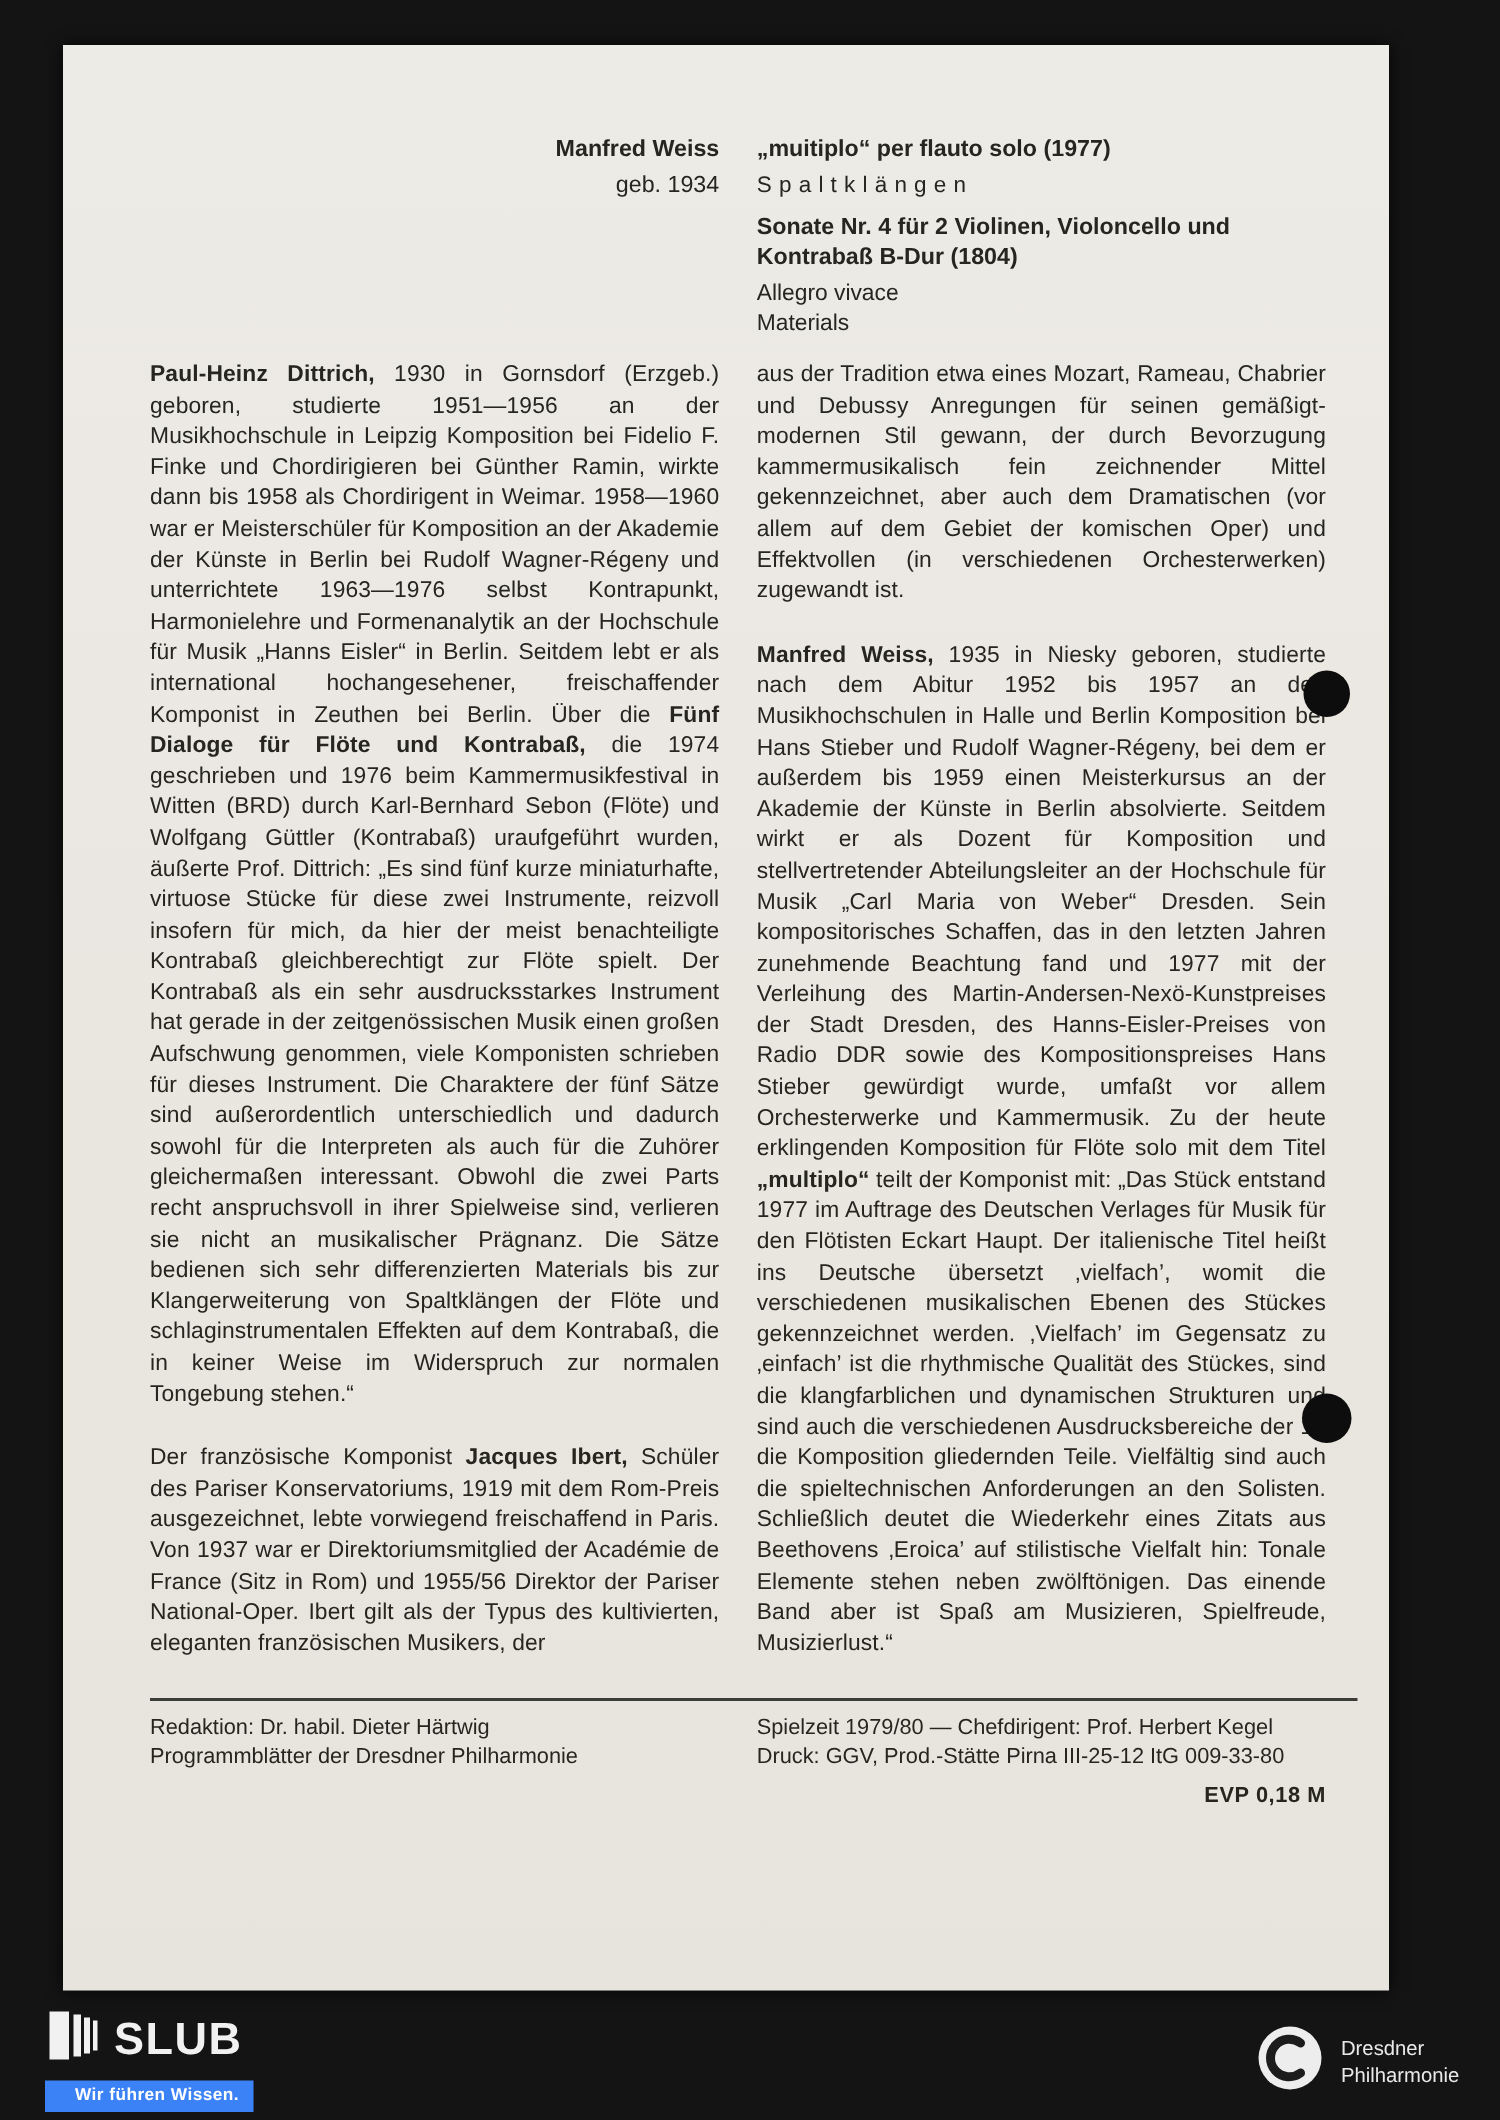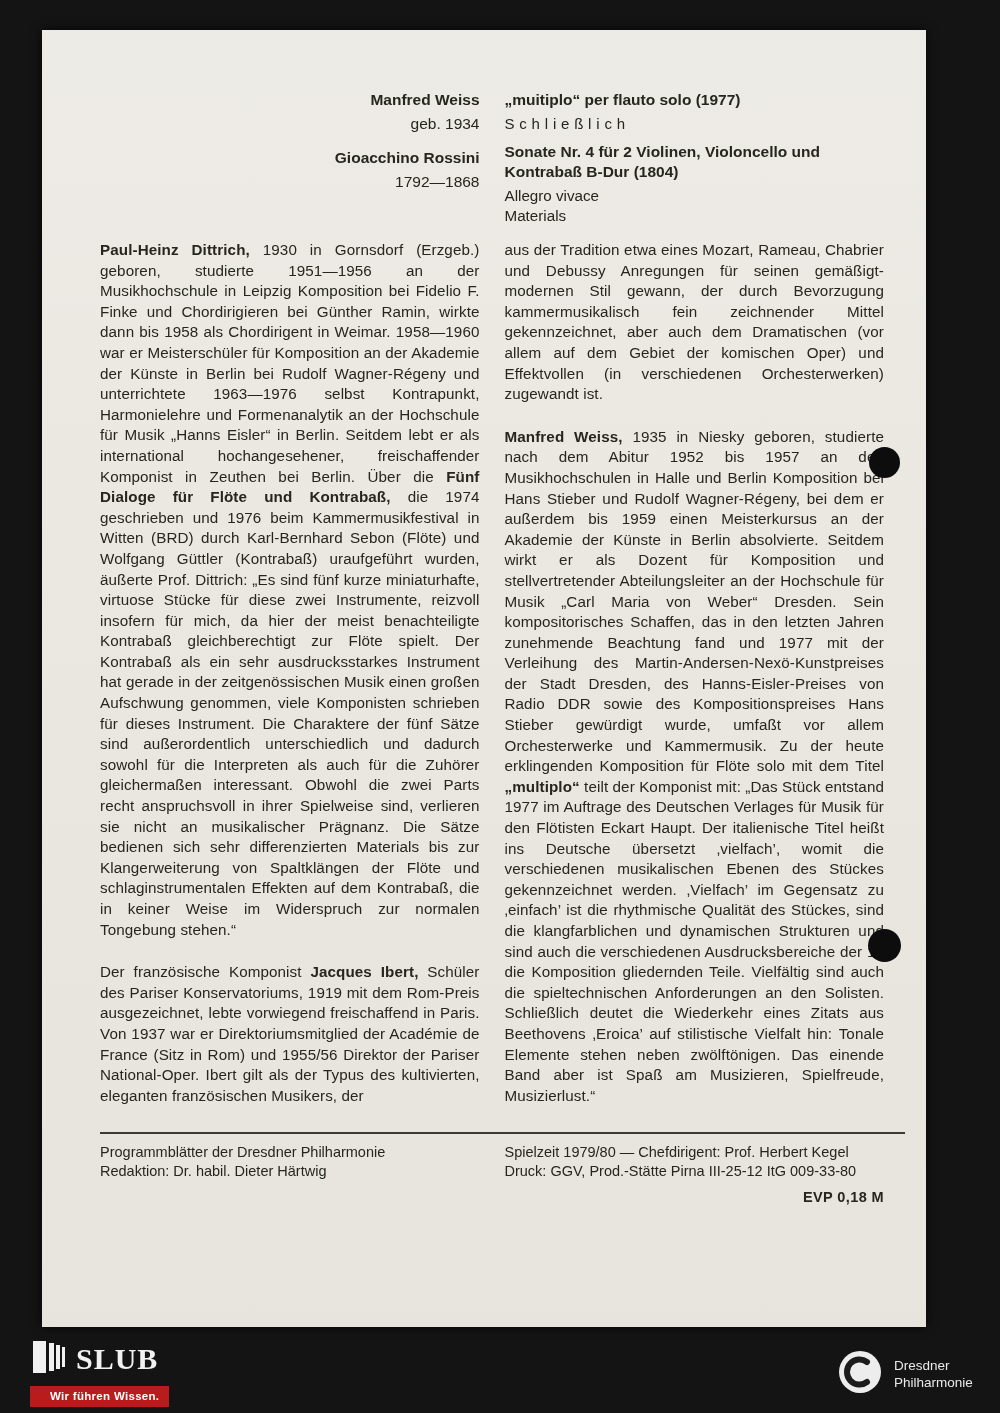--- a/index.html
+++ b/index.html
@@ -52,21 +52,21 @@
   .footer-left, .footer-right { width: 390px; font-size: 14.5px; line-height: 19px; }
   .footer-line { white-space: nowrap; }
   .evp { text-align: right; margin-top: 7px; font-weight: bold; letter-spacing: 0.4px; }
   .hole { position: absolute; background: #0d0d0d; border-radius: 50%; }
   .hole-1 { left: 827px; top: 417px; width: 31px; height: 31px; }
   .hole-2 { left: 826px; top: 899px; width: 33px; height: 33px; }
 
   
   .slub-block { position: absolute; left: 30px; top: 1338px; }
   .slub-top { display: flex; align-items: center; gap: 10px; }
-  .slub-title { color: #f1f1f1; font-weight: bold; font-size: 30px; letter-spacing: 1px; font-family: Liberation Serif, serif; }
+  .slub-title { color: #f1f1f1; font-weight: bold; font-size: 30px; letter-spacing: 1px; }
   .slub-bar {
     margin-top: 6px;
     display: inline-block;
     color: #ffffff;
     font-size: 11.5px;
     font-weight: bold;
     padding: 4px 10px 5px 6px;
     letter-spacing: 0.3px;
   }
   .dp-block {
@@ -79,28 +79,24 @@
 <body style="background: rgb(20, 20, 20);">
 
 <div class="paper">
 
   <div class="header-row">
     <div class="header-left">
       <div class="work-pair">
         <div class="composer-name">Manfred Weiss</div>
         <div class="composer-detail">geb. 1934</div>
       </div>
-      <div class="work-pair work-pair-2">
-        <div class="composer-name">Gioacchino Rossini</div>
-        <div class="composer-detail">1792—1868</div>
-      </div>
     </div>
     <div class="header-right">
       <div class="work-title">„muitiplo“ per flauto solo (1977)</div>
-      <div class="premiere">Schließlich</div>
+      <div class="premiere">Spaltklängen</div>
       <div class="work-title work-title-2">Sonate Nr. 4 für 2 Violinen, Violoncello und Kontrabaß B-Dur (1804)</div>
       <div class="movements">
         <div class="movement">Allegro vivace</div>
         <div class="movement">Materials</div>
       </div>
     </div>
   </div>
 
   <div class="body-row">
     <div class="col">
@@ -110,22 +106,22 @@
     <div class="col">
         <p class="body-para"><span>aus der Tradition etwa eines Mozart, Rameau, Chabrier und Debussy Anregungen für seinen gemäßigt-modernen Stil gewann, der durch Bevorzugung kammermusikalisch fein zeichnender Mittel gekennzeichnet, aber auch dem Dramatischen (vor allem auf dem Gebiet der komischen Oper) und Effektvollen (in verschiedenen Orchesterwerken) zugewandt ist.</span></p>
         <p class="body-para"><span class="bold">Manfred Weiss,</span><span> 1935 in Niesky geboren, studierte nach dem Abitur 1952 bis 1957 an den Musikhochschulen in Halle und Berlin Komposition bei Hans Stieber und Rudolf Wagner-Régeny, bei dem er außerdem bis 1959 einen Meisterkursus an der Akademie der Künste in Berlin absolvierte. Seitdem wirkt er als Dozent für Komposition und stellvertretender Abteilungsleiter an der Hochschule für Musik „Carl Maria von Weber“ Dresden. Sein kompositorisches Schaffen, das in den letzten Jahren zunehmende Beachtung fand und 1977 mit der Verleihung des Martin-Andersen-Nexö-Kunstpreises der Stadt Dresden, des Hanns-Eisler-Preises von Radio DDR sowie des Kompositionspreises Hans Stieber gewürdigt wurde, umfaßt vor allem Orchesterwerke und Kammermusik. Zu der heute erklingenden Komposition für Flöte solo mit dem Titel </span><span class="bold">„multiplo“</span><span> teilt der Komponist mit: „Das Stück entstand 1977 im Auftrage des Deutschen Verlages für Musik für den Flötisten Eckart Haupt. Der italienische Titel heißt ins Deutsche übersetzt ‚vielfach’, womit die verschiedenen musikalischen Ebenen des Stückes gekennzeichnet werden. ‚Vielfach’ im Gegensatz zu ‚einfach’ ist die rhythmische Qualität des Stückes, sind die klangfarblichen und dynamischen Strukturen und sind auch die verschiedenen Ausdrucksbereiche der 13 die Komposition gliedernden Teile. Vielfältig sind auch die spieltechnischen Anforderungen an den Solisten. Schließlich deutet die Wiederkehr eines Zitats aus Beethovens ‚Eroica’ auf stilistische Vielfalt hin: Tonale Elemente stehen neben zwölftönigen. Das einende Band aber ist Spaß am Musizieren, Spielfreude, Musizierlust.“</span></p>
       </div>
   </div>
 
   <div class="footer-rule"></div>
 
   <div class="footer-row">
     <div class="footer-left">
+      <div class="footer-line">Redaktion: Dr. habil. Dieter Härtwig</div>
       <div class="footer-line">Programmblätter der Dresdner Philharmonie</div>
-      <div class="footer-line">Redaktion: Dr. habil. Dieter Härtwig</div>
     </div>
     <div class="footer-right">
       <div class="footer-line">Spielzeit 1979/80 — Chefdirigent: Prof. Herbert Kegel</div>
       <div class="footer-line">Druck: GGV, Prod.-Stätte Pirna III-25-12 ItG 009-33-80</div>
       <div class="evp">EVP 0,18 M</div>
     </div>
   </div>
 
   <div class="hole hole-1" style="background: rgb(13, 13, 13);"></div>
   <div class="hole hole-2" style="background: rgb(13, 13, 13);"></div>
@@ -136,21 +132,21 @@
     <span>
       <svg width="36" height="38" viewBox="0 0 36 38">
         <rect x="3" y="3" width="13" height="32" fill="#f1f1f1"></rect>
         <rect x="19" y="5" width="5" height="28" fill="#f1f1f1"></rect>
         <rect x="26" y="7" width="4" height="24" fill="#f1f1f1"></rect>
         <rect x="32" y="9" width="3" height="20" fill="#f1f1f1"></rect>
       </svg>
     </span>
     <span class="slub-title">SLUB</span>
   </div>
-  <div class="slub-bar" id="slub-bar" style="background: #b91c1c; padding-left: 20px;">Wir führen Wissen.</div>
+  <div class="slub-bar" id="slub-bar" style="background: #3b82f6; padding-left: 20px;">Wir führen Wissen.</div>
 </div>
 
 <div class="dp-block">
   <span>
     <svg width="44" height="44" viewBox="0 0 44 44">
       <circle cx="22" cy="22" r="21" fill="#ededed"></circle>
       <path d="M29 12 A12.5 12.5 0 1 0 29 32" stroke="#1c1c1c" stroke-width="6" fill="none" stroke-linecap="round"></path>
     </svg>
   </span>
   <span class="dp-text">

